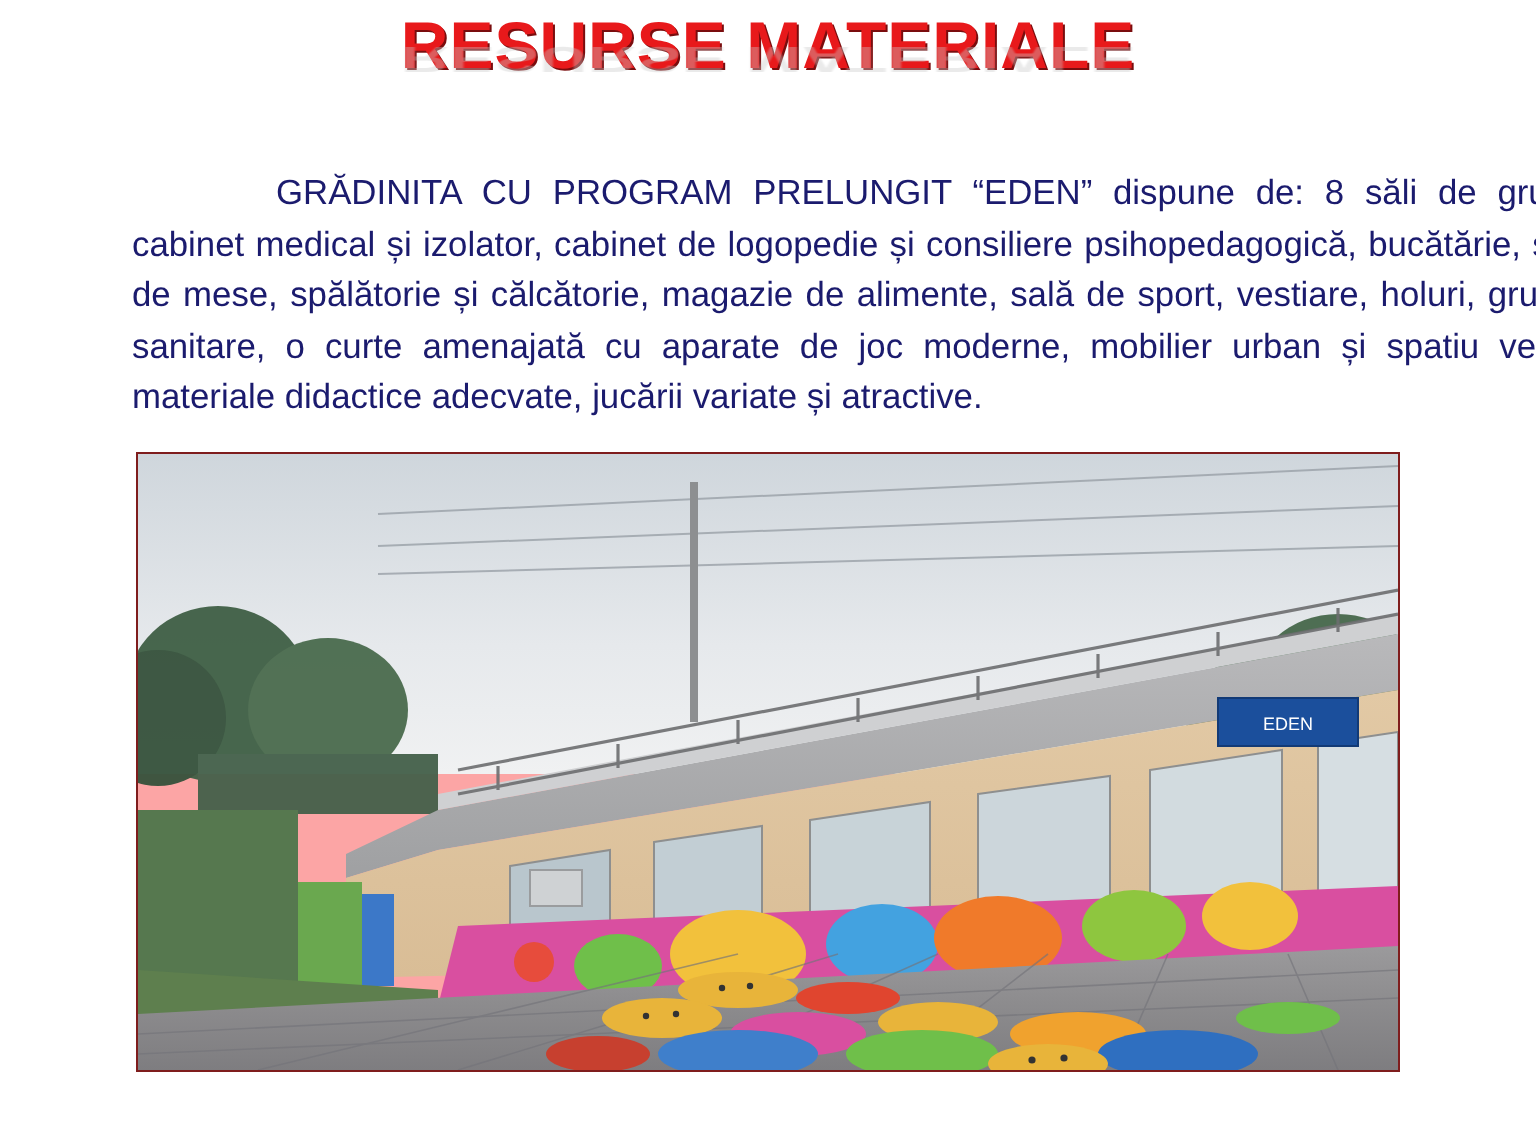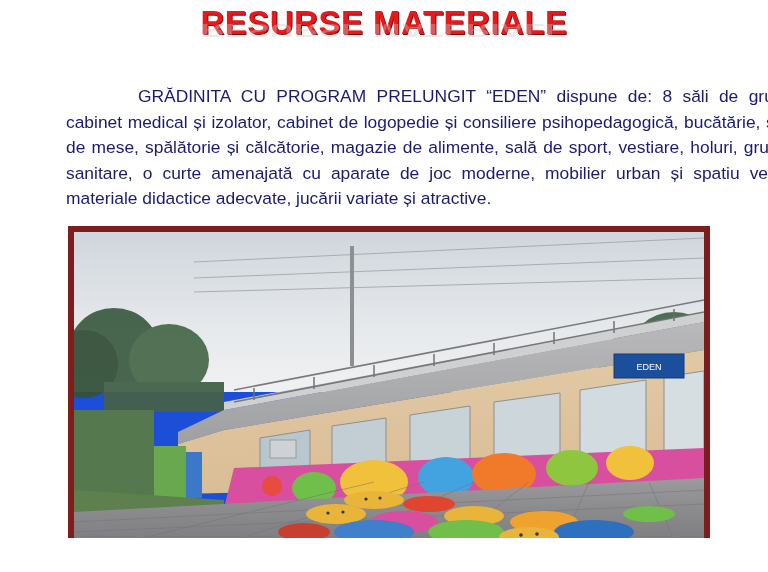--- a/index.html
+++ b/index.html
@@ -72,23 +72,23 @@
     margin-left: 48px;
   }
 
   
   .photo {
     position: absolute;
     left: 68px;
     top: 226px;
     width: 630px;
     height: 308px;
-    border: 6px solid #7f1d1d;
+    border: 1px solid #7f1d1d;
     overflow: hidden;
-    background: #1d4ed8;
+    background: #fca5a5;
   }
   .photo svg { display: block; }
 
   .footer-space {
     position: absolute;
     left: 0;
     bottom: 0;
     width: 768px;
     height: 34px;
     background: #ffffff;

